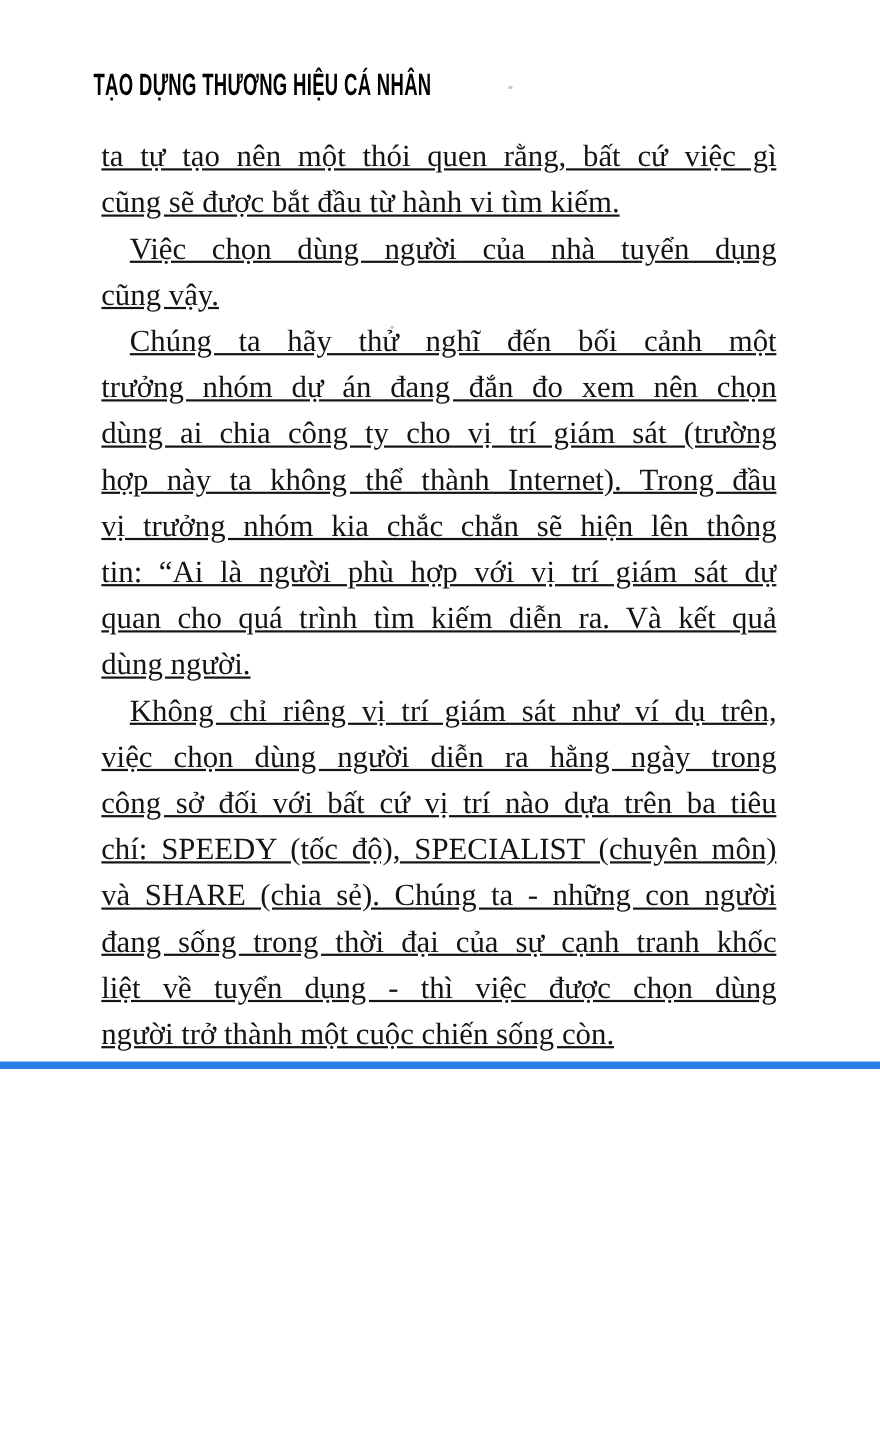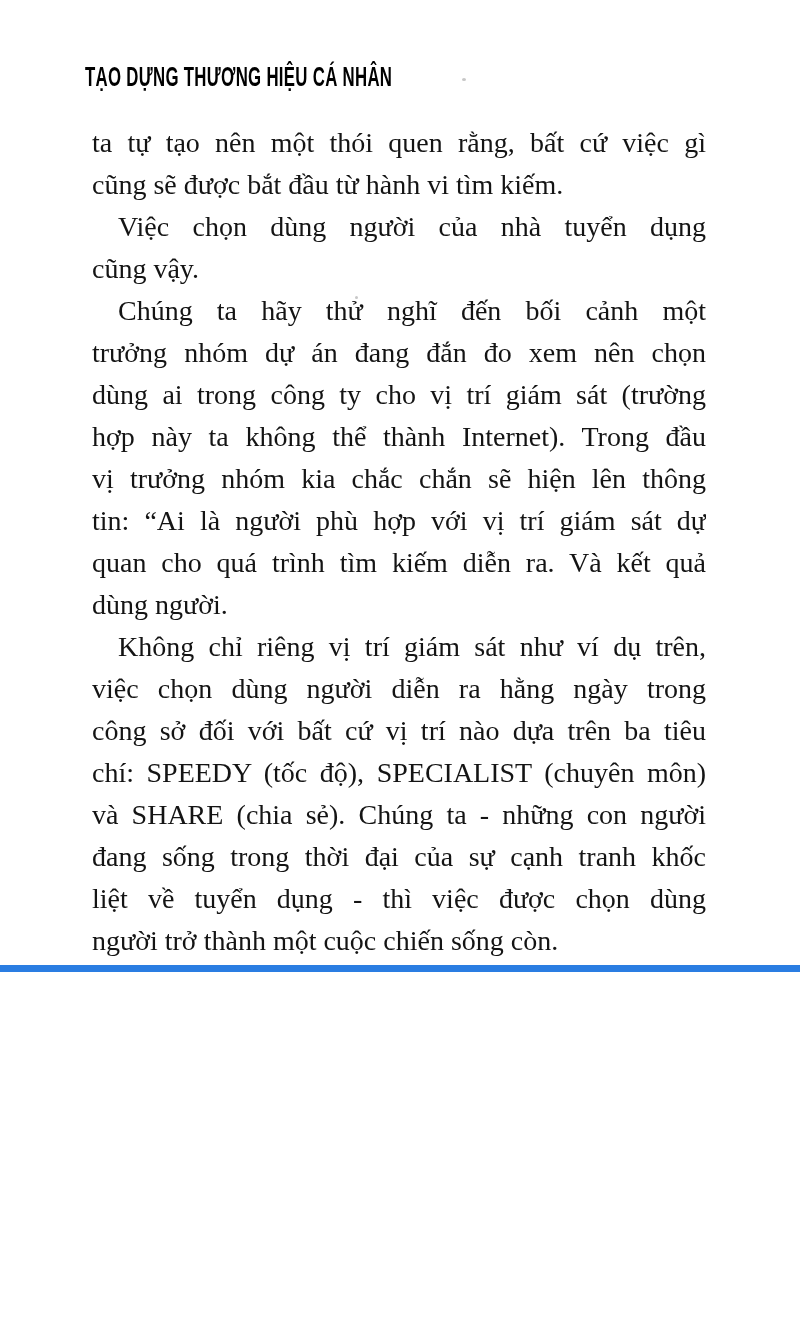--- a/index.html
+++ b/index.html
@@ -31,20 +31,21 @@
     white-space: nowrap;
   }
 
   .body-text {
     position: absolute;
     left: 92px;
     top: 122px;
     width: 614px;
     font-size: 28px;
     line-height: 42px;
+    text-decoration: underline;
   }
 
   .para { margin: 0; padding: 0; }
   .para + .para { }
 
   .line {
     height: 42px;
     overflow: hidden;
     text-align: justify;
     text-align-last: justify;
@@ -101,21 +102,21 @@
     </div>
 
     <div class="para">
       <div class="line indent">Việc chọn dùng người của nhà tuyển dụng</div>
       <div class="line last">cũng vậy.</div>
     </div>
 
     <div class="para">
       <div class="line indent">Chúng ta hãy thử nghĩ đến bối cảnh một</div>
       <div class="line">trưởng nhóm dự án đang đắn đo xem nên chọn</div>
-      <div class="line">dùng ai trong công ty cho vị trí giám sát (trường</div>
+      <div class="line">dùng ai chia công ty cho vị trí giám sát (trường</div>
       <div class="line">hợp này ta không thể thành Internet). Trong đầu</div>
       <div class="line">vị trưởng nhóm kia chắc chắn sẽ hiện lên thông</div>
       <div class="line">tin: “Ai là người phù hợp với vị trí giám sát dự</div>
       <div class="line">quan cho quá trình tìm kiếm diễn ra. Và kết quả</div>
       <div class="line last">dùng người.</div>
     </div>
 
     <div class="para">
       <div class="line indent">Không chỉ riêng vị trí giám sát như ví dụ trên,</div>
       <div class="line">việc chọn dùng người diễn ra hằng ngày trong</div>

